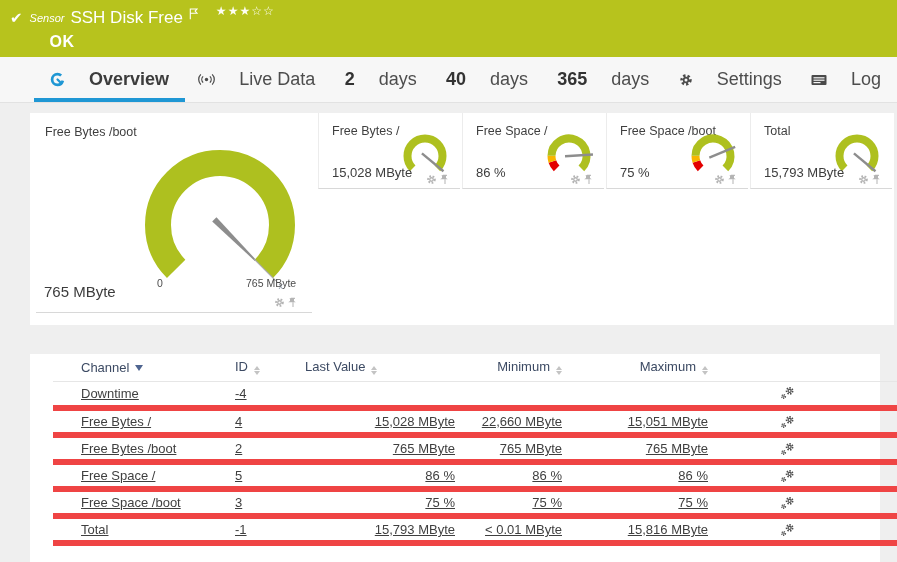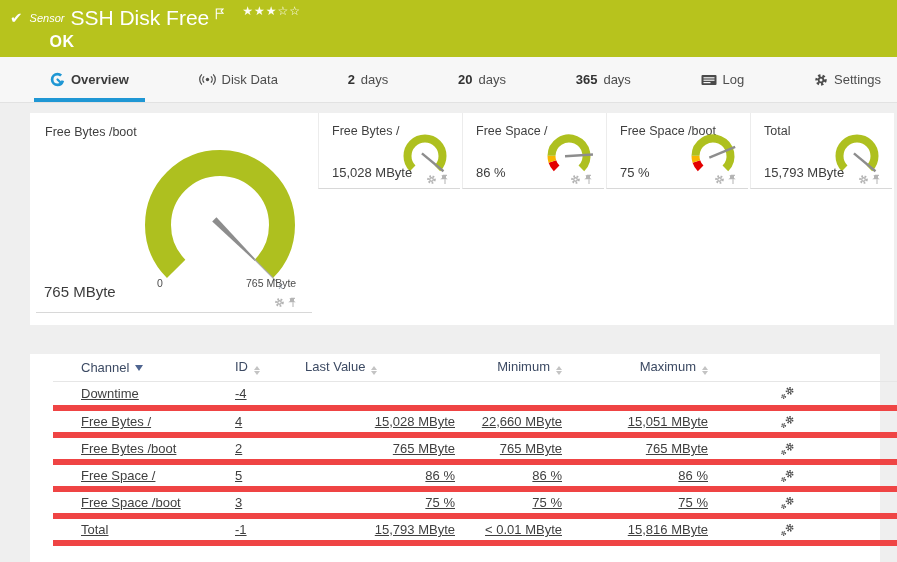--- a/index.html
+++ b/index.html
@@ -5,29 +5,29 @@
   * { margin:0; padding:0; box-sizing:border-box; }
   html,body { width:897px; height:562px; overflow:hidden;
     font-family:"Liberation Sans","DejaVu Sans",sans-serif; background:#efefef; }
 
   
   .topbar { height:57px; background:#b7c31d; display:flex; align-items:flex-start;
     padding:8px 0 0 10px; color:#fff; }
   .topbar .check { font-size:15px; font-weight:bold; line-height:20px; margin-right:7px; }
   .title-row { display:flex; align-items:flex-start; }
   .sensor-type { font-style:italic; font-size:11px; line-height:20px; margin-right:6px; }
-  .sensor-name { font-size:21px; line-height:20px; }
+  .sensor-name { font-size:17px; line-height:20px; }
   .flag-sup { margin-left:6px; margin-top:-2px; display:inline-block; }
   .stars { margin-left:18px; margin-top:-4px; font-size:12px; letter-spacing:1px; color:#fdfdf2; }
   .status-ok { font-size:16px; font-weight:bold; letter-spacing:.4px; margin:5px 0 0 20px; }
 
   
   .tabs { height:46px; background:#f7f7f7; border-bottom:1px solid #e2e2e2;
     display:flex; align-items:stretch; justify-content:space-between; padding:0 12px 0 46px; }
-  .tab { position:relative; display:flex; align-items:center; gap:6px; font-size:13px;
+  .tab { position:relative; display:flex; align-items:center; gap:24px; font-size:18px;
     color:#4d4d4d; cursor:pointer; padding:0 4px; white-space:nowrap; }
   .tab b { color:#333; }
   .tab.active { font-weight:bold; color:#3c3c3c; }
   .tab.active::after { content:""; position:absolute; left:-12px; right:-12px; bottom:0;
     height:4px; background:#1f97d4; }
   .ticon { display:block; }
 
   
   .gauge-panel { width:864px; height:212px; background:#fff; margin:10px 0 0 30px;
     display:flex; }
@@ -97,50 +97,50 @@
         <circle cx="7.5" cy="7.5" r="5.4" fill="none" stroke="#1f97d4" stroke-width="2.7" stroke-dasharray="27.5 6.4" stroke-dashoffset="-1.2"></circle>
         <line x1="7.5" y1="7.5" x2="11.4" y2="11.4" stroke="#1f97d4" stroke-width="2.2" stroke-linecap="round"></line>
       </svg>
       <span>Overview</span>
     </div>
     <div class="tab">
       <svg class="ticon" width="17" height="13" viewBox="0 0 17 13">
         <circle cx="8.5" cy="6.5" r="1.7" fill="#4a4a4a"></circle>
         <path d="M5.1,3.4 A4.4,4.4 0 0 0 5.1,9.6 M2.8,1.4 A7.3,7.3 0 0 0 2.8,11.6 M11.9,3.4 A4.4,4.4 0 0 1 11.9,9.6 M14.2,1.4 A7.3,7.3 0 0 1 14.2,11.6" fill="none" stroke="#4a4a4a" stroke-width="1.25"></path>
       </svg>
-      <span>Disk Data</span>
+      <span>Live Data</span>
     </div>
     <div class="tab">
       <b>2</b>
       <span>days</span>
     </div>
     <div class="tab">
-      <b>20</b>
+      <b>40</b>
       <span>days</span>
     </div>
     <div class="tab">
       <b>365</b>
       <span>days</span>
+    </div>
+    <div class="tab">
+      <svg class="ticon" width="14" height="14" viewBox="0 0 14 14">
+        <circle cx="7" cy="7" r="4.4" fill="none" stroke="#4a4a4a" stroke-width="2.6" stroke-dasharray="2.3 2.05"></circle>
+        <circle cx="7" cy="7" r="3.2" fill="#4a4a4a"></circle>
+        <circle cx="7" cy="7" r="1.5" fill="#f7f7f7"></circle>
+      </svg>
+      <span>Settings</span>
     </div>
     <div class="tab">
       <svg class="ticon" width="16" height="12" viewBox="0 0 16 12">
         <rect x="0.5" y="1" width="15" height="10" rx="1" fill="#4a4a4a"></rect>
         <rect x="2.5" y="3.2" width="11" height="1.2" fill="#f7f7f7"></rect>
         <rect x="2.5" y="5.6" width="11" height="1.2" fill="#f7f7f7"></rect>
         <rect x="2.5" y="8" width="7" height="1.2" fill="#f7f7f7"></rect>
       </svg>
       <span>Log</span>
-    </div>
-    <div class="tab">
-      <svg class="ticon" width="14" height="14" viewBox="0 0 14 14">
-        <circle cx="7" cy="7" r="4.4" fill="none" stroke="#4a4a4a" stroke-width="2.6" stroke-dasharray="2.3 2.05"></circle>
-        <circle cx="7" cy="7" r="3.2" fill="#4a4a4a"></circle>
-        <circle cx="7" cy="7" r="1.5" fill="#f7f7f7"></circle>
-      </svg>
-      <span>Settings</span>
     </div>
   </nav>
 
 <section class="gauge-panel">
   <div class="gauge-main">
     <div class="content">
       <div class="g-title">Free Bytes /boot</div>
       <svg class="g-big" id="g-primary" width="176" height="162" viewBox="0 0 176 162">
           <path d="M 44.16 129.84 A 62 62 0 1 1 131.84 129.84" fill="none" stroke="#aec01f" stroke-width="26"></path>
           <polygon points="80.22182540694797,82.46446609406726 84.46446609406726,78.22182540694797 123.92102448427661,120.78965363437814 122.78965363437814,121.92102448427661" fill="#8d8d8d"></polygon>

